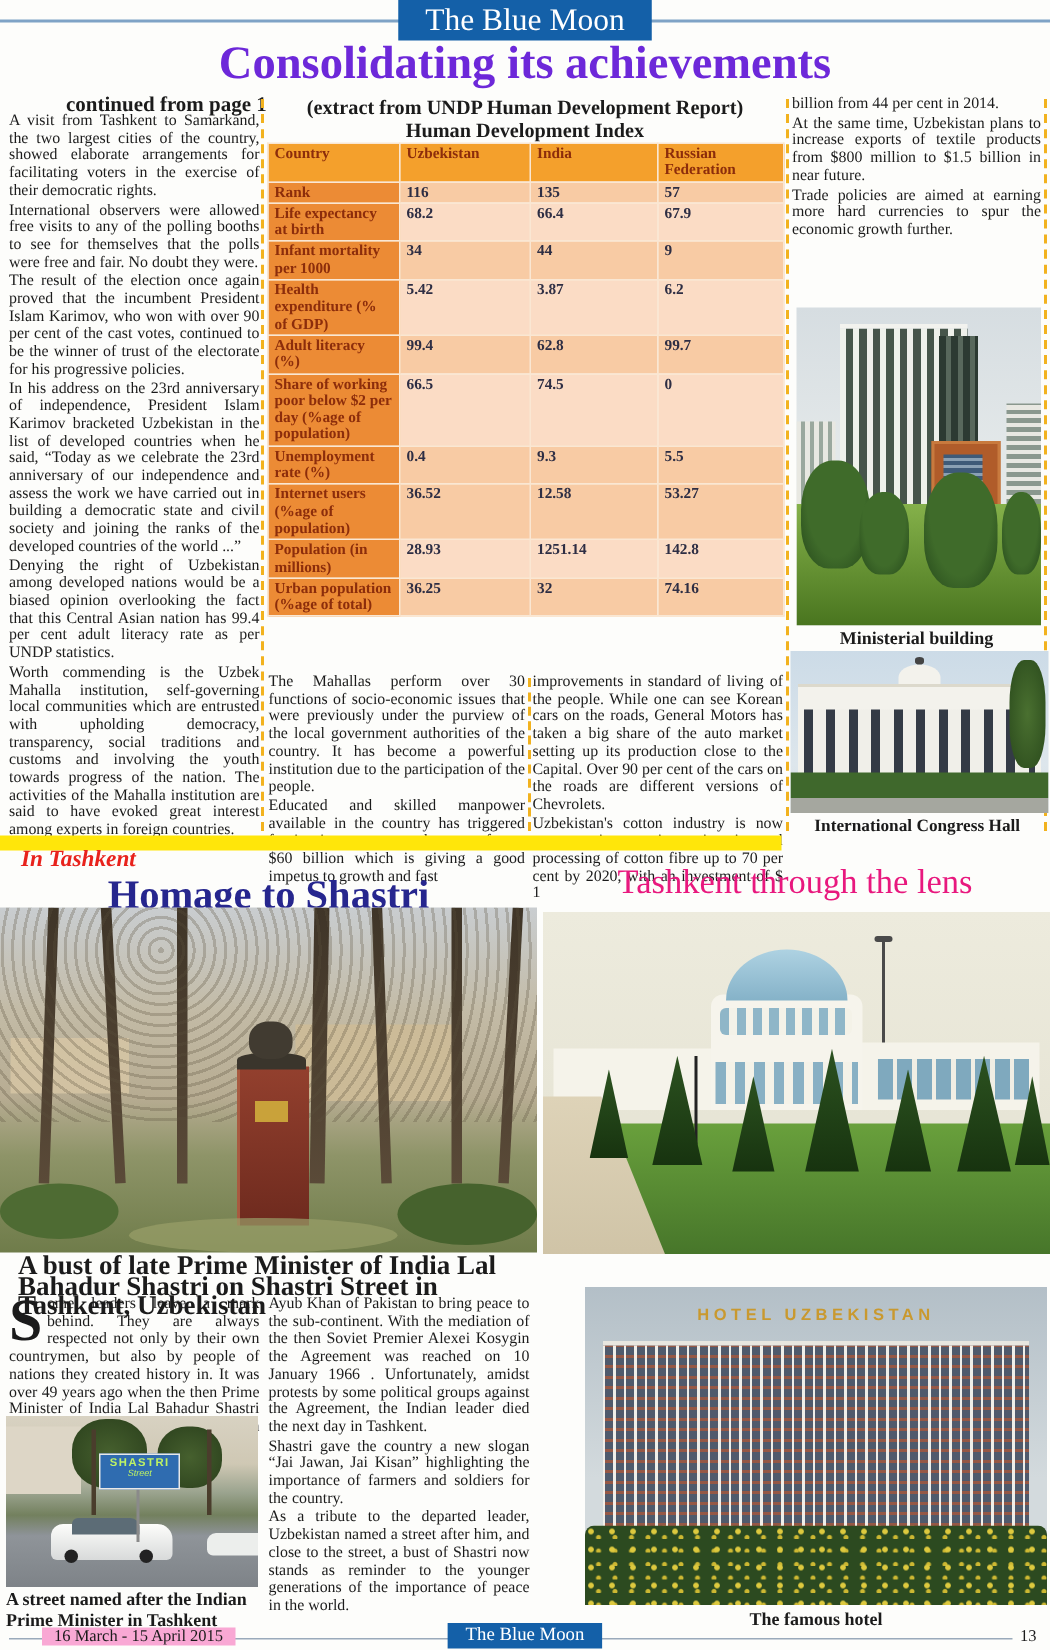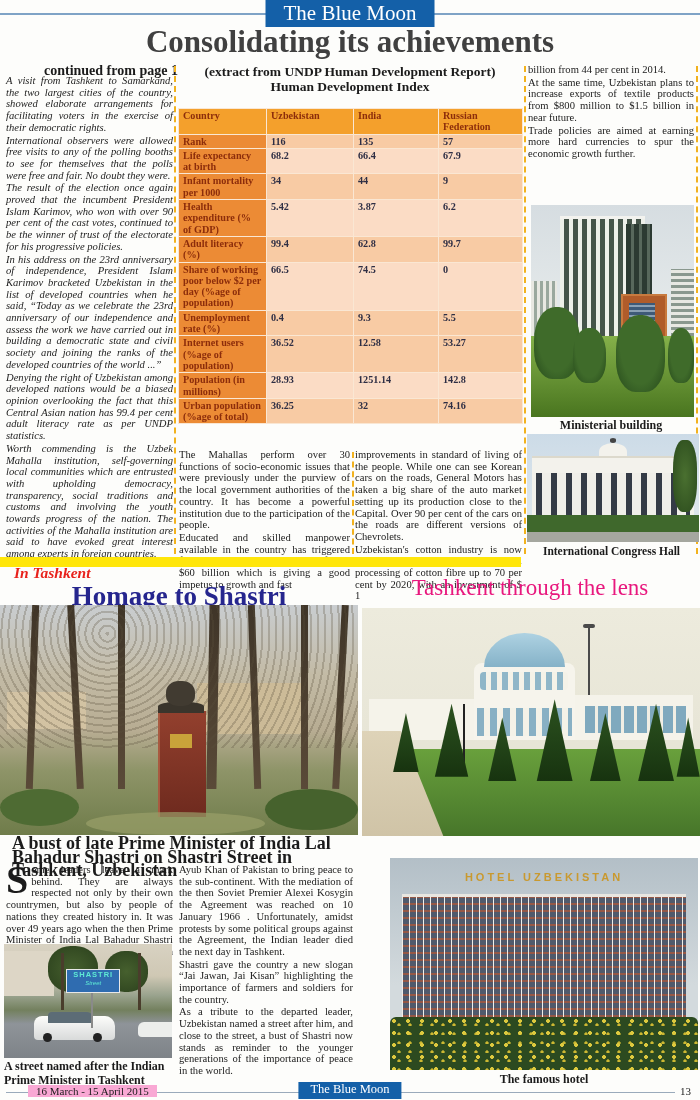--- a/index.html
+++ b/index.html
@@ -4,37 +4,37 @@
 <style>
   html,body{margin:0;padding:0;}
   body{width:700px;height:1100px;position:relative;background:#fdfdfb;
        font-family:"Liberation Serif","DejaVu Serif",serif;color:#1b1b1b;overflow:hidden;}
   .abs{position:absolute;}
 
   
   .top-rule{top:13px;left:0;width:700px;height:2px;background:#7fa3c6;}
   .masthead-box{top:0;left:50%;transform:translateX(-50%);background:#1460A8;color:#fff;
         font-size:21px;line-height:24px;padding:1px 18px 2px;white-space:nowrap;}
-  .headline{top:25px;left:0;width:700px;text-align:center;color:#404040;
+  .headline{top:25px;left:0;width:700px;text-align:center;color:#6d28d9;
         font-size:31px;font-weight:bold;line-height:33px;}
   .continued{top:63px;left:8px;font-size:14px;font-weight:bold;margin-left:36px;}
 
   
   .col{font-size:10.6px;line-height:11.7px;text-align:justify;}
   .col p{margin:0 0 1px 0;}
-  .col1{left:6px;top:75px;width:167px;font-style:italic;}
+  .col1{left:6px;top:75px;width:167px;}
   .col2t{left:179px;top:449px;width:171px;}
   .col3t{left:355px;top:449px;width:167px;}
   .col4{left:528px;top:64px;width:166px;}
   .vsep{width:0;border-left:2px dashed #F2B21E;}
 
   
   .hdi{left:178px;top:64px;width:344px;}
   .hdi-title{text-align:center;font-weight:bold;font-size:13.5px;line-height:15px;}
-  .hdi table{border-collapse:collapse;width:344px;table-layout:fixed;margin-top:14px;}
+  .hdi table{border-collapse:collapse;width:344px;table-layout:fixed;margin-top:1px;}
   .hdi th,.hdi td{border:1px solid #FAE7D3;padding:1px 4px;font-size:10.2px;line-height:11.3px;
         font-weight:bold;vertical-align:top;text-align:left;}
   .hdi th{background:#F4A02C;color:#8C2D0B;}
   .hdi td.lab{background:#EC8B35;color:#8C2D0B;}
   .hdi td.val{color:#2E2E44;}
   .hdi tr.dark td.val{background:#F8CBA4;}
   .hdi tr.light td.val{background:#FBDCC5;}
 
   
   .cap{font-weight:bold;font-size:12px;line-height:13.5px;}
@@ -123,21 +123,21 @@
   .st-u1{left:34%;} .st-u2{left:80%;}
   .st-road{bottom:0;left:0;width:100%;height:30%;background:linear-gradient(#8f9499,#7e8388);}
   .st-car{left:18%;bottom:16%;width:48%;height:21%;border-radius:8px 10px 4px 4px;
      background:linear-gradient(#fdfdfb,#d8dada);}
   .st-car-win{left:26%;bottom:31%;width:27%;height:9%;background:#5c6c76;border-radius:4px 6px 0 0;}
   .st-wheel{width:9px;height:9px;background:#222;border-radius:50%;bottom:14%;}
   .st-w1{left:23%;} .st-w2{left:53%;}
   .st-car2{right:0;bottom:18%;width:20%;height:14%;background:#eceeec;border-radius:6px 0 0 4px;}
   .st-pole{left:52%;top:28%;width:2px;height:46%;background:#8a8a8a;}
   .st-sign{left:37%;top:22%;width:31%;height:19%;background:#2f6cb0;border:1px solid #e8e8e8;
-     color:#5eead4;text-align:center;font-family:"Liberation Sans",sans-serif;}
+     color:#bef264;text-align:center;font-family:"Liberation Sans",sans-serif;}
   .st-sign-l1{position:static;display:block;font-size:7.5px;font-weight:bold;letter-spacing:1px;line-height:10px;}
   .st-sign-l2{position:static;display:block;font-size:6px;line-height:7px;font-style:italic;}
   #cap-street{left:4px;top:1060px;width:176px;}
 
   
   #ph-museum{left:362px;top:608px;width:338px;height:228px;background:linear-gradient(#edebdd,#e7e5d6 60%);}
   .mu-lawn{bottom:0;left:0;width:100%;height:38%;background:linear-gradient(#69a03c,#47762a);}
   .mu-path{left:-8%;bottom:-2%;width:26%;height:48%;transform:skewX(22deg);
      background:linear-gradient(#ded3b8,#cfc3a6);}
   .mu-wing-l{left:2%;top:40%;width:34%;height:18%;background:#f5f3ea;}

